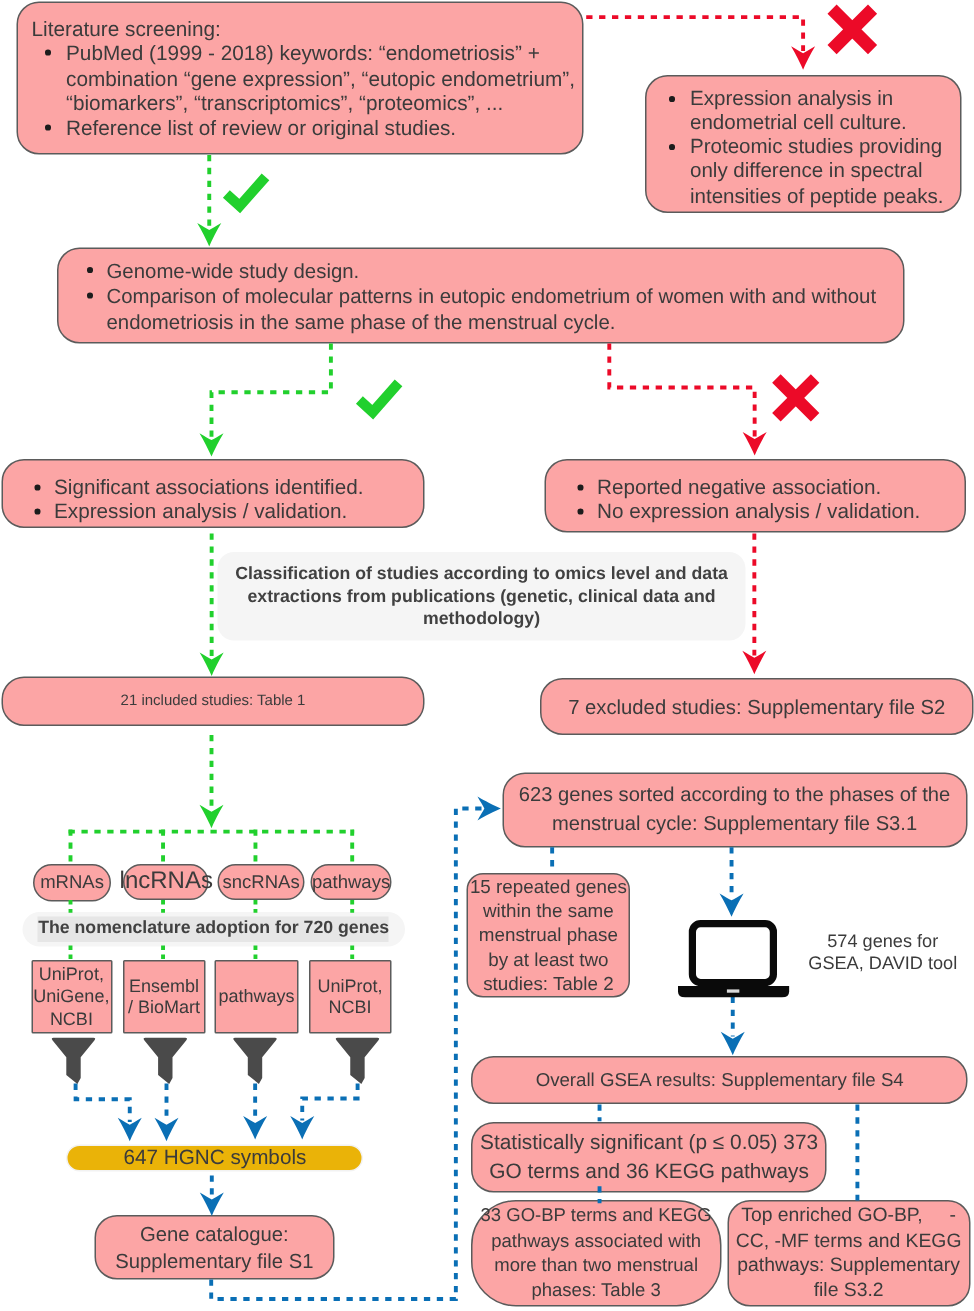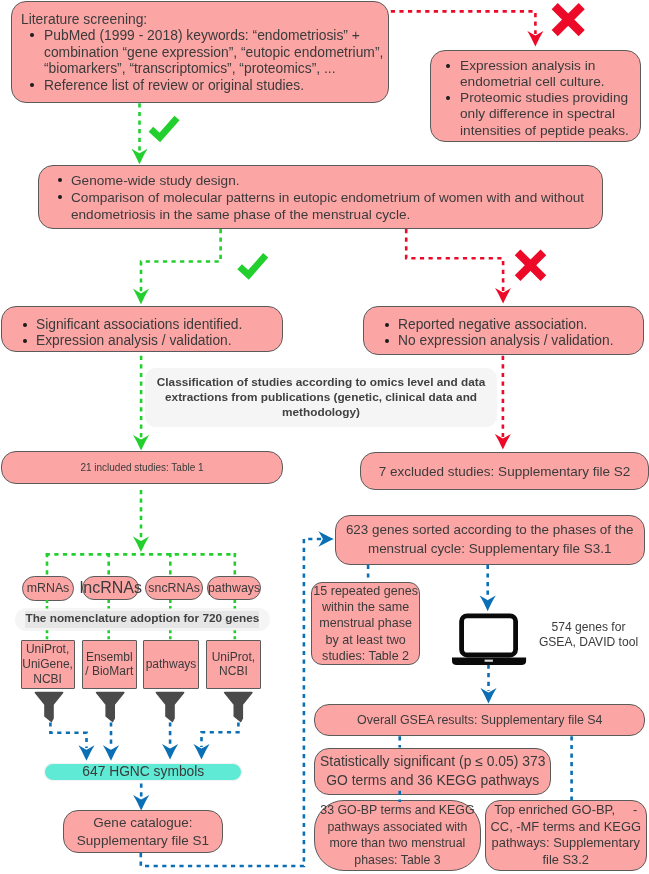--- a/index.html
+++ b/index.html
@@ -98,21 +98,21 @@
 <div class="box sq ctr nw" style="left:81.7px;top:640px;width:55.2px;height:48.5px;font-size:12px;line-height:14.6px;">
   <span>Ensembl<br>/ BioMart</span>
 </div>
 <div class="box sq ctr nw" style="left:143.4px;top:640px;width:55.2px;height:48.5px;font-size:12px;line-height:14.6px;">
   <span>pathways</span>
 </div>
 <div class="box sq ctr nw" style="left:206.1px;top:640px;width:54.6px;height:48.5px;font-size:12px;line-height:14.6px;">
   <span>UniProt,<br>NCBI</span>
 </div>
 
-<div class="box soft ctr nw" style="left:44.2px;top:762.5px;width:198.2px;height:18.9px;font-size:13.8px;border-radius:999px;background:#5eead4;border:1px solid #f2f2f2;">
+<div class="box soft ctr nw" style="left:44.2px;top:762.5px;width:198.2px;height:18.9px;font-size:13.8px;border-radius:999px;background:#eab308;border:1px solid #f2f2f2;">
   <span>647 HGNC symbols</span>
 </div>
 
 <div class="box ctr nw" style="left:62.5px;top:810.4px;width:160.8px;height:42.5px;font-size:13.5px;line-height:17.5px;">
   <span>Gene catalogue:<br>Supplementary file S1</span>
 </div>
 
 <div class="box ctr nw" style="left:334.7px;top:514.5px;width:310px;height:50.3px;padding:0 2px;font-size:13.45px;line-height:18.5px;">
   <span>623 genes sorted according to the phases of the<br>menstrual cycle: Supplementary file S3.1</span>
 </div>

